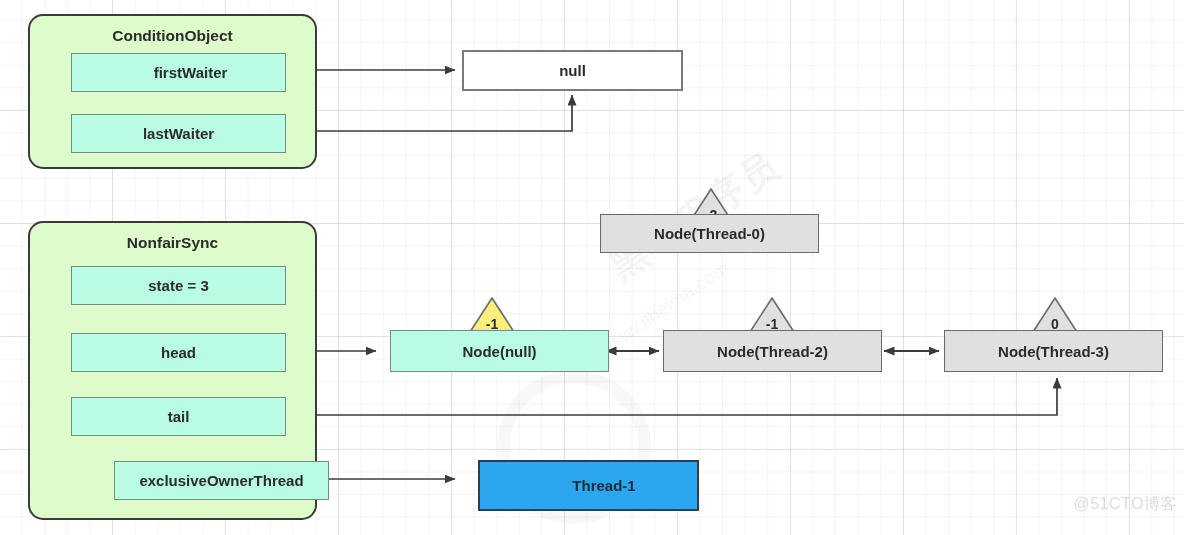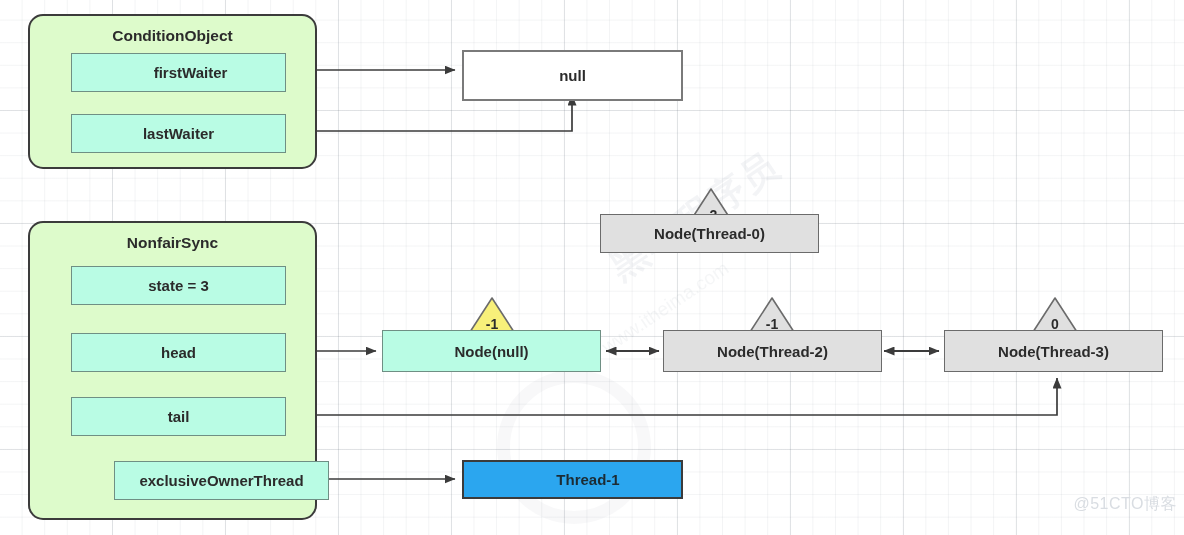--- a/index.html
+++ b/index.html
@@ -81,20 +81,21 @@
     position:absolute;
     background:#e0e0e0;
     border:1.8px solid #6b6b6b;
     box-sizing:border-box;
     display:flex;align-items:center;justify-content:center;
     font-size:15px;font-weight:bold;color:#2b2b2b;
   }
   .node-box.mint{
     background:#b9fce4;
     border-color:#6f8f84;
+    margin-left:8px;
   }
   .thread-box{
     position:absolute;
     background:#2ba6ef;
     border:2px solid #3b3b3b;
     box-sizing:border-box;
     display:flex;align-items:center;justify-content:center;
     font-size:15px;font-weight:bold;color:#1c2b33;
   }
 
@@ -185,25 +186,25 @@
       <span>head</span>
     </div>
     <div class="field" style="left:41px;top:174px;width:215px;height:39px;">
       <span>tail</span>
     </div>
     <div class="field" style="left:41px;top:238px;width:215px;height:39px;margin-left:43px;">
       <span>exclusiveOwnerThread</span>
     </div>
   </div>
 
-  <div class="plain-box" style="left:462px;top:50px;width:221px;height:51px;">
+  <div class="plain-box" style="left:462px;top:50px;width:221px;height:41px;">
     <span>null</span>
   </div>
 
-  <div class="thread-box" style="left:462px;top:460px;width:221px;height:39px;padding-left:31px;">
+  <div class="thread-box" style="left:478px;top:460px;width:221px;height:51px;padding-left:31px;">
     <span>Thread-1</span>
   </div>
 
   <div class="badge" style="left:687px;top:187px;">
     <svg class="tri" viewBox="0 0 48 38">
       <path d="M24,2 L46,36 L2,36 z" fill="#e0e0e0" stroke="#6b6b6b" stroke-width="1.6" stroke-linejoin="round"></path>
     </svg>
     <div class="val">-2</div>
   </div>
   <div class="node-box" style="left:600px;top:214px;width:219px;height:39px;">

